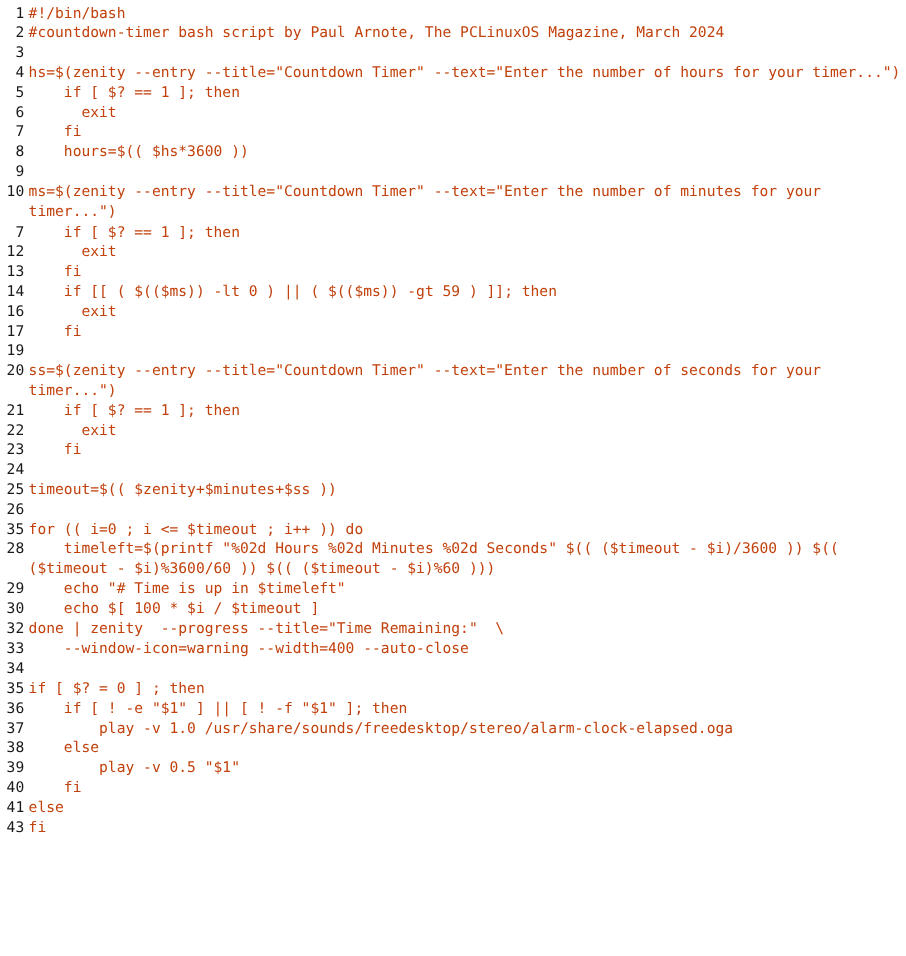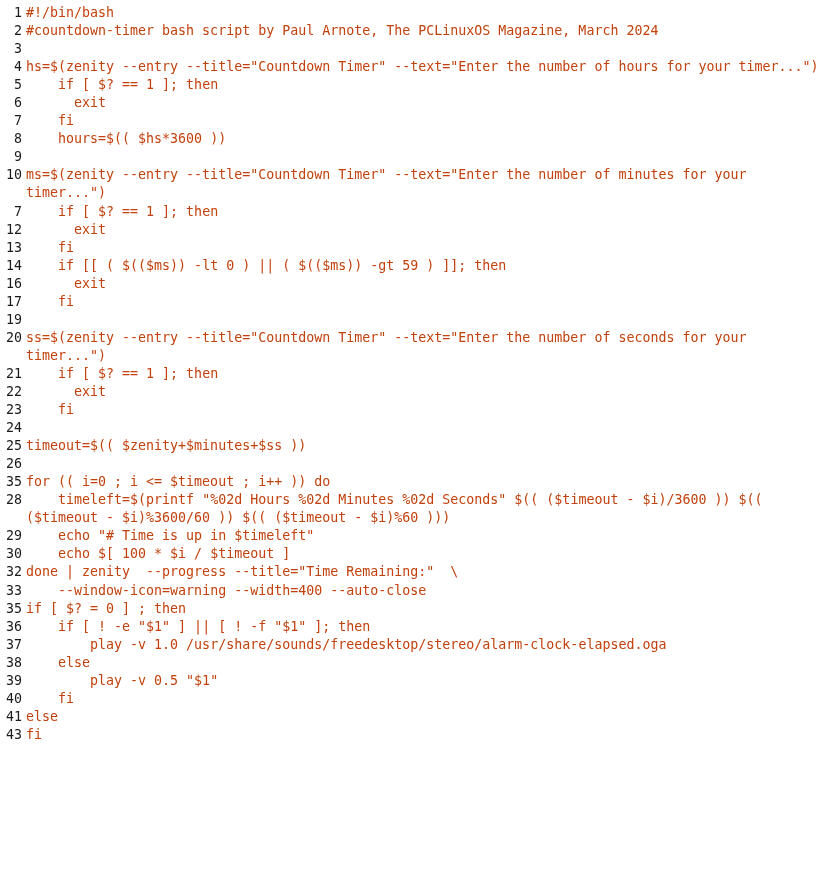--- a/index.html
+++ b/index.html
@@ -161,20 +161,24 @@
     </div>
     <div class="code-line">
       <span class="ln">32</span>
       <span class="src">done | zenity  --progress --title="Time Remaining:"  \</span>
     </div>
     <div class="code-line">
       <span class="ln">33</span>
       <span class="src">    --window-icon=warning --width=400 --auto-close</span>
     </div>
     <div class="code-line">
+      <span class="ln">34</span>
+      <span class="src"></span>
+    </div>
+    <div class="code-line">
       <span class="ln">35</span>
       <span class="src">if [ $? = 0 ] ; then</span>
     </div>
     <div class="code-line">
       <span class="ln">36</span>
       <span class="src">    if [ ! -e "$1" ] || [ ! -f "$1" ]; then</span>
     </div>
     <div class="code-line">
       <span class="ln">37</span>
       <span class="src">        play -v 1.0 /usr/share/sounds/freedesktop/stereo/alarm-clock-elapsed.oga</span>

